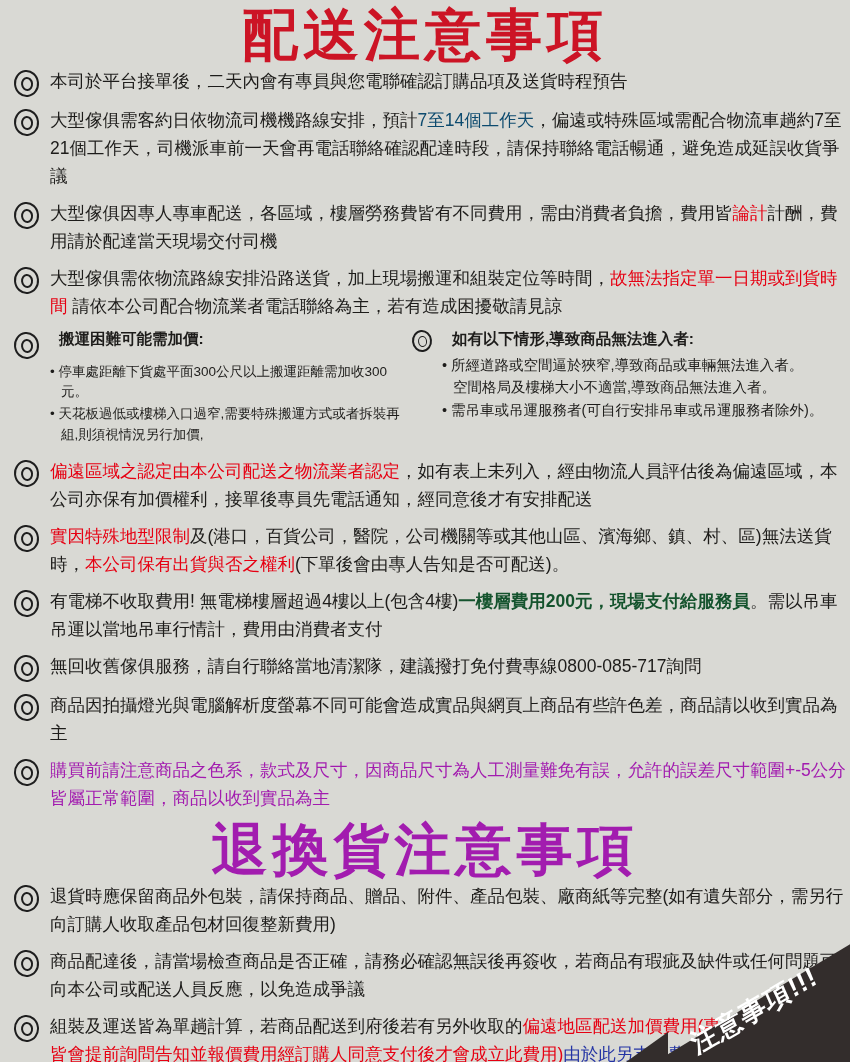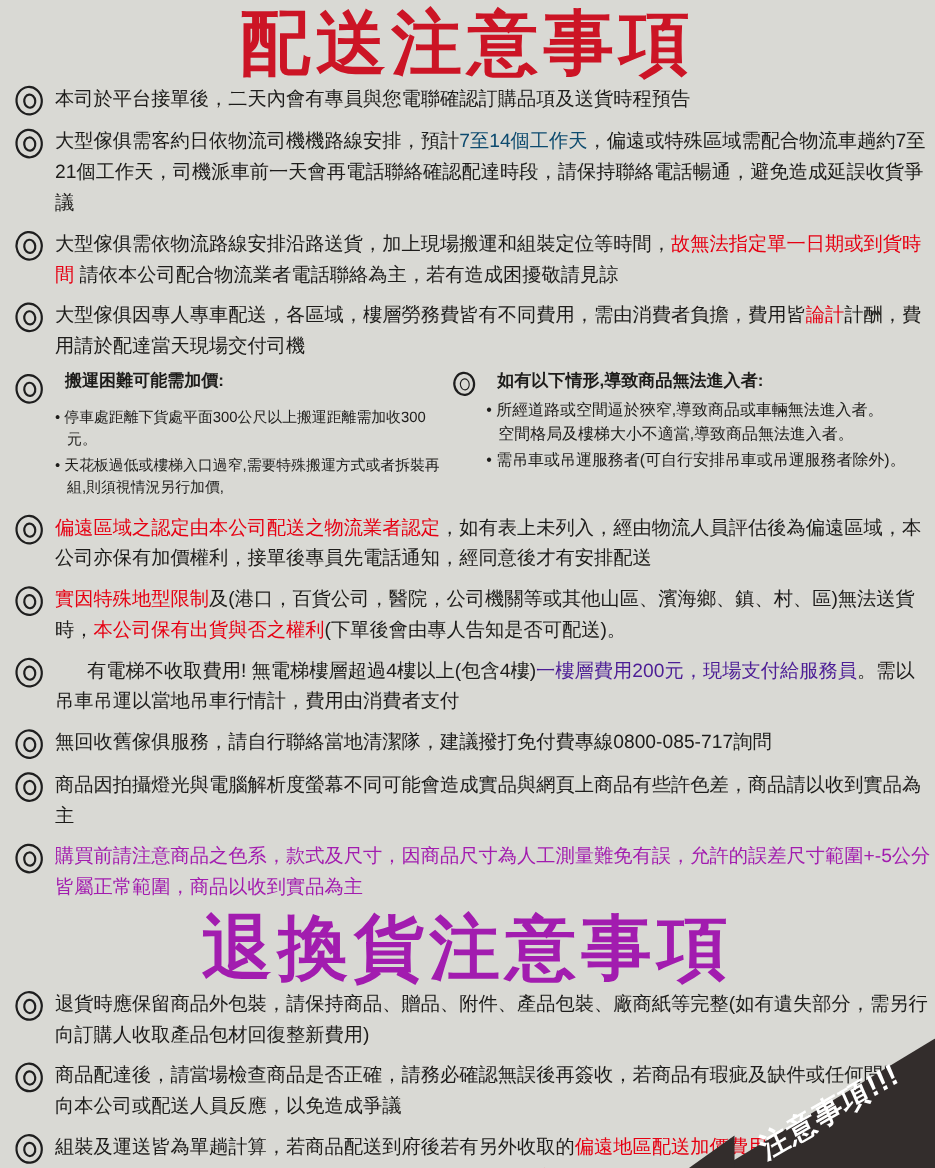--- a/index.html
+++ b/index.html
@@ -4,21 +4,21 @@
 <style>
   html,body{margin:0;padding:0;}
   body{
     width:850px;height:1062px;position:relative;overflow:hidden;
     background:#d9d9d4;
     font-family:"Liberation Sans",sans-serif;
     color:#1d1c1a;
   }
   .sec-title{
     margin:6px 0 2px;text-align:center;
-    font-size:64px;line-height:1.05;font-weight:bold;letter-spacing:5px;
+    font-size:56px;line-height:1.05;font-weight:bold;letter-spacing:5px;
   }
   .sec-title.red{color:#cc1425;}
   .sec-title.blue{color:#a21caf;margin-top:4px;}
   .items{padding:0 4px 0 14px;}
   .item{display:flex;gap:11px;margin:0 0 9px;align-items:flex-start;}
   .dcirc{
     flex:none;width:25px;height:27px;border:2.5px solid #1e1e1e;border-radius:50%;
     display:flex;align-items:center;justify-content:center;
     margin-top:3px;transform:rotate(-6deg);box-sizing:border-box;
   }
@@ -70,27 +70,27 @@
     <div class="item">
       <span class="dcirc">
         <i></i>
       </span>
       <p class="txt"><span style="color: rgb(29, 28, 26);">大型傢俱需客約日依物流司機機路線安排，預計</span><span style="color: #0c4a6e;">7至14個工作天</span><span style="color: rgb(29, 28, 26);">，偏遠或特殊區域需配合物流車趟約7至21個工作天，司機派車前一天會再電話聯絡確認配達時段，請保持聯絡電話暢通，避免造成延誤收貨爭議</span></p>
     </div>
     <div class="item">
       <span class="dcirc">
         <i></i>
       </span>
-      <p class="txt"><span style="color: rgb(29, 28, 26);">大型傢俱需依物流路線安排沿路送貨，加上現場搬運和組裝定位等時間，</span><span style="color: rgb(230, 0, 18);">故無法指定單一日期或到貨時間</span><span style="color: rgb(29, 28, 26);"> 請依本公司配合物流業者電話聯絡為主，若有造成困擾敬請見諒</span></p>
+      <p class="txt"><span style="color: rgb(29, 28, 26);">大型傢俱因專人專車配送，各區域，樓層勞務費皆有不同費用，需由消費者負擔，費用皆</span><span style="color: rgb(230, 0, 18);">論計</span><span style="color: rgb(29, 28, 26);">計酬，費用請於配達當天現場交付司機</span></p>
     </div>
     <div class="item">
       <span class="dcirc">
         <i></i>
       </span>
-      <p class="txt"><span style="color: rgb(29, 28, 26);">大型傢俱因專人專車配送，各區域，樓層勞務費皆有不同費用，需由消費者負擔，費用皆</span><span style="color: rgb(230, 0, 18);">論計</span><span style="color: rgb(29, 28, 26);">計酬，費用請於配達當天現場交付司機</span></p>
+      <p class="txt"><span style="color: rgb(29, 28, 26);">大型傢俱需依物流路線安排沿路送貨，加上現場搬運和組裝定位等時間，</span><span style="color: rgb(230, 0, 18);">故無法指定單一日期或到貨時間</span><span style="color: rgb(29, 28, 26);"> 請依本公司配合物流業者電話聯絡為主，若有造成困擾敬請見諒</span></p>
     </div>
   </div>
 
 <div class="twocol">
   <div class="col-left">
     <div class="col-head">
       <span class="dcirc">
           <i></i>
         </span>
       <p class="h">搬運困難可能需加價:</p>
@@ -125,21 +125,21 @@
     <div class="item">
       <span class="dcirc">
         <i></i>
       </span>
       <p class="txt"><span style="color: rgb(230, 0, 18);">實因特殊地型限制</span><span style="color: rgb(29, 28, 26);">及(港口，百貨公司，醫院，公司機關等或其他山區、濱海鄉、鎮、村、區)無法送貨時，</span><span style="color: rgb(230, 0, 18);">本公司保有出貨與否之權利</span><span style="color: rgb(29, 28, 26);">(下單後會由專人告知是否可配送)。</span></p>
     </div>
     <div class="item">
       <span class="dcirc">
         <i></i>
       </span>
-      <p class="txt"><span style="color: rgb(29, 28, 26); margin-left: 29px;">有電梯不收取費用! 無電梯樓層超過4樓以上(包含4樓)</span><span style="color: #4c1d95;">一樓層費用200元，現場支付給服務員</span><span style="color: rgb(29, 28, 26);">。需以吊車吊運以當地吊車行情計，費用由消費者支付</span></p>
+      <p class="txt"><span style="color: rgb(29, 28, 26);">有電梯不收取費用! 無電梯樓層超過4樓以上(包含4樓)</span><span style="color: #14532d; font-weight: bold;">一樓層費用200元，現場支付給服務員</span><span style="color: rgb(29, 28, 26);">。需以吊車吊運以當地吊車行情計，費用由消費者支付</span></p>
     </div>
     <div class="item">
       <span class="dcirc">
         <i></i>
       </span>
       <p class="txt"><span style="color: rgb(29, 28, 26);">無回收舊傢俱服務，請自行聯絡當地清潔隊，建議撥打免付費專線0800-085-717詢問</span></p>
     </div>
     <div class="item">
       <span class="dcirc">
         <i></i>

